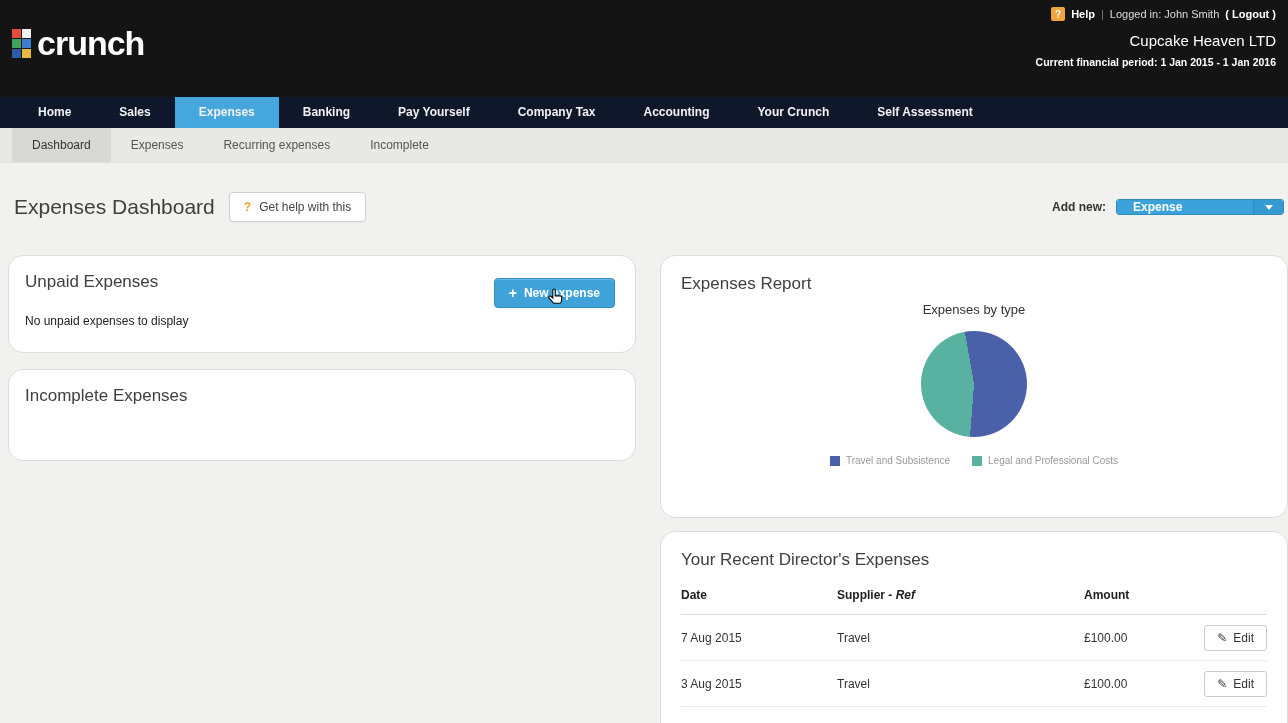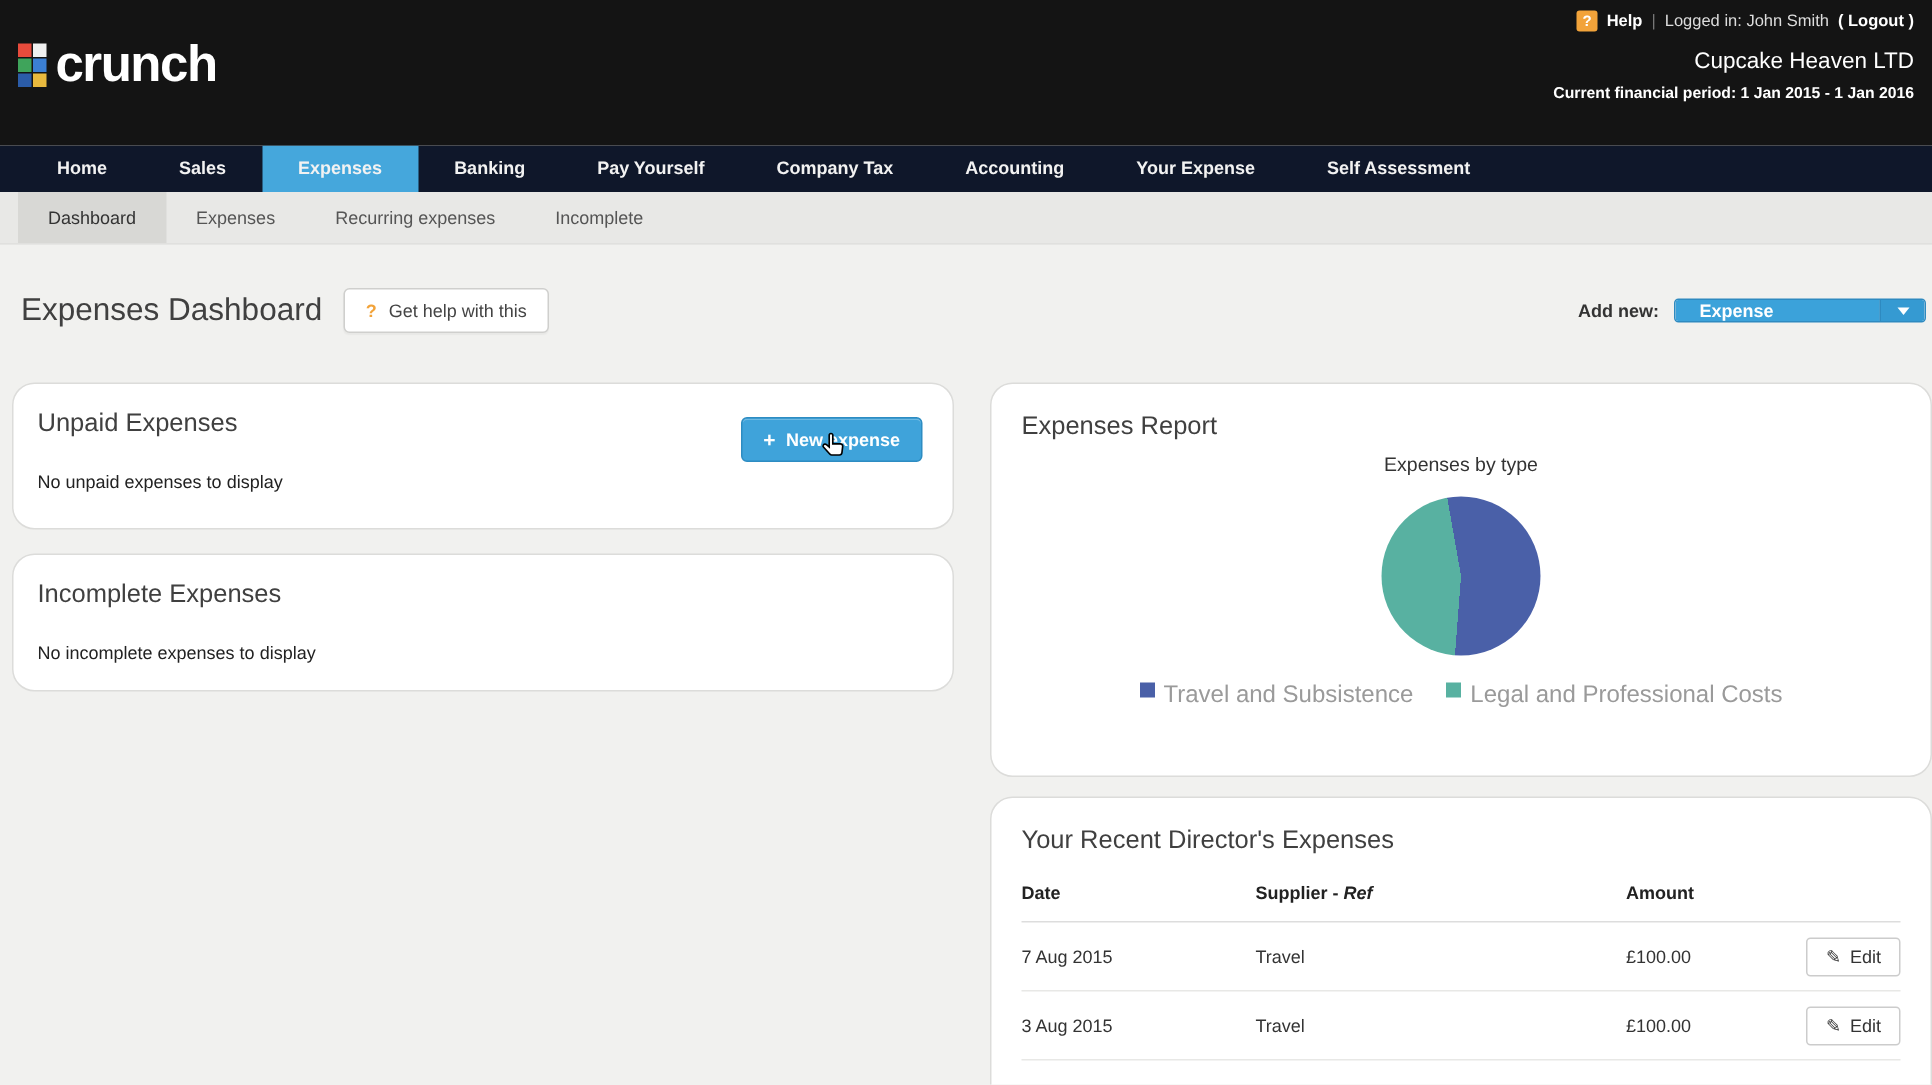--- a/index.html
+++ b/index.html
@@ -54,21 +54,21 @@
   .card-unpaid { position:relative; height:98px; padding:16px; margin-bottom:16px; }
   .card-unpaid .empty-text, .card-incomplete .empty-text { font-size:12px; color:#222; margin-top:22px; }
   .newexp-btn { position:absolute; right:20px; top:22px; display:inline-flex; align-items:center; gap:7px; background:#3fa3da; border:1px solid #2d8cc2; border-radius:4px; color:#fff; font-size:12px; font-weight:bold; padding:7px 14px; cursor:pointer; box-shadow:inset 0 1px 0 rgba(255,255,255,0.25); }
   .newexp-btn .plus { font-size:14px; font-weight:bold; line-height:1; }
   .card-incomplete { height:92px; padding:16px; }
 
   .card-report { height:263px; padding:18px 20px; margin-bottom:13px; }
   .chart-title { text-align:center; font-size:13px; color:#333; margin-top:8px; }
   .pie { width:106px; height:106px; border-radius:50%; margin:14px auto 0; }
   .legend { display:flex; justify-content:center; gap:22px; margin-top:18px; }
-  .legend-item { display:flex; align-items:flex-start; gap:6px; font-size:16px; color:#9a9a9a; }
+  .legend-item { display:flex; align-items:flex-end; gap:6px; font-size:10px; color:#9a9a9a; }
   .legend-swatch { width:10px; height:10px; display:inline-block; }
 
   .card-recent { height:240px; padding:18px 20px; }
   .exp-table { margin-top:18px; }
   .t-row { display:grid; grid-template-columns:156px 247px 1fr 86px; align-items:center; }
   .t-head { font-size:12px; font-weight:bold; color:#222; padding-bottom:12px; border-bottom:1px solid #ddd; }
   .t-head .ref-it { font-style:italic; }
   .t-body-row { font-size:12px; color:#333; border-bottom:1px solid #e8e8e6; padding:8px 0; min-height:46px; }
   .edit-btn { justify-self:end; display:inline-flex; align-items:center; gap:6px; background:#fff; border:1px solid #ccc; border-radius:3px; font-size:12px; color:#333; padding:5px 12px; cursor:pointer; }
   .edit-btn .pencil { font-size:12px; }
@@ -110,21 +110,21 @@
   </div>
 
   <div class="nav">
     <div class="nav-item">Home</div>
     <div class="nav-item">Sales</div>
     <div class="nav-item active">Expenses</div>
     <div class="nav-item">Banking</div>
     <div class="nav-item">Pay Yourself</div>
     <div class="nav-item">Company Tax</div>
     <div class="nav-item">Accounting</div>
-    <div class="nav-item">Your Expense</div>
+    <div class="nav-item">Your Crunch</div>
     <div class="nav-item">Self Assessment</div>
   </div>
 
   <div class="subnav">
     <div class="subnav-item active">Dashboard</div>
     <div class="subnav-item">Expenses</div>
     <div class="subnav-item">Recurring expenses</div>
     <div class="subnav-item">Incomplete</div>
   </div>
 
@@ -151,21 +151,20 @@
         <div class="card-title">Unpaid Expenses</div>
         <button class="newexp-btn">
           <span class="plus">+</span>
           <span>New expense</span>
         </button>
         <div class="empty-text">No unpaid expenses to display</div>
       </div>
 
       <div class="card card-incomplete">
         <div class="card-title">Incomplete Expenses</div>
-        <div class="empty-text">No incomplete expenses to display</div>
       </div>
     </div>
 
     <div class="col-right">
       <div class="card card-report">
         <div class="card-title">Expenses Report</div>
         <div class="chart-title">Expenses by type</div>
         <div class="pie" style="background: conic-gradient(from -10deg, rgb(74, 96, 168) 0deg, rgb(74, 96, 168) 194.4deg, rgb(88, 177, 161) 194.4deg, rgb(88, 177, 161) 360deg);"></div>
         <div class="legend">
           <div class="legend-item">

